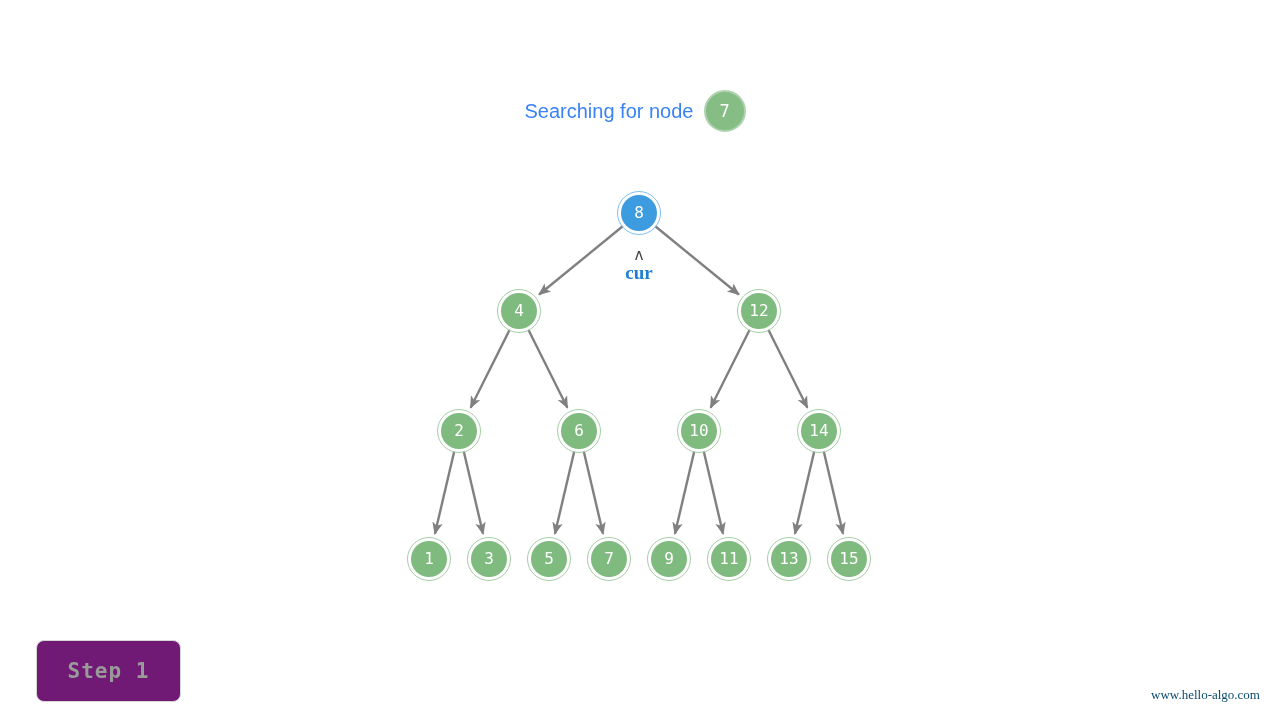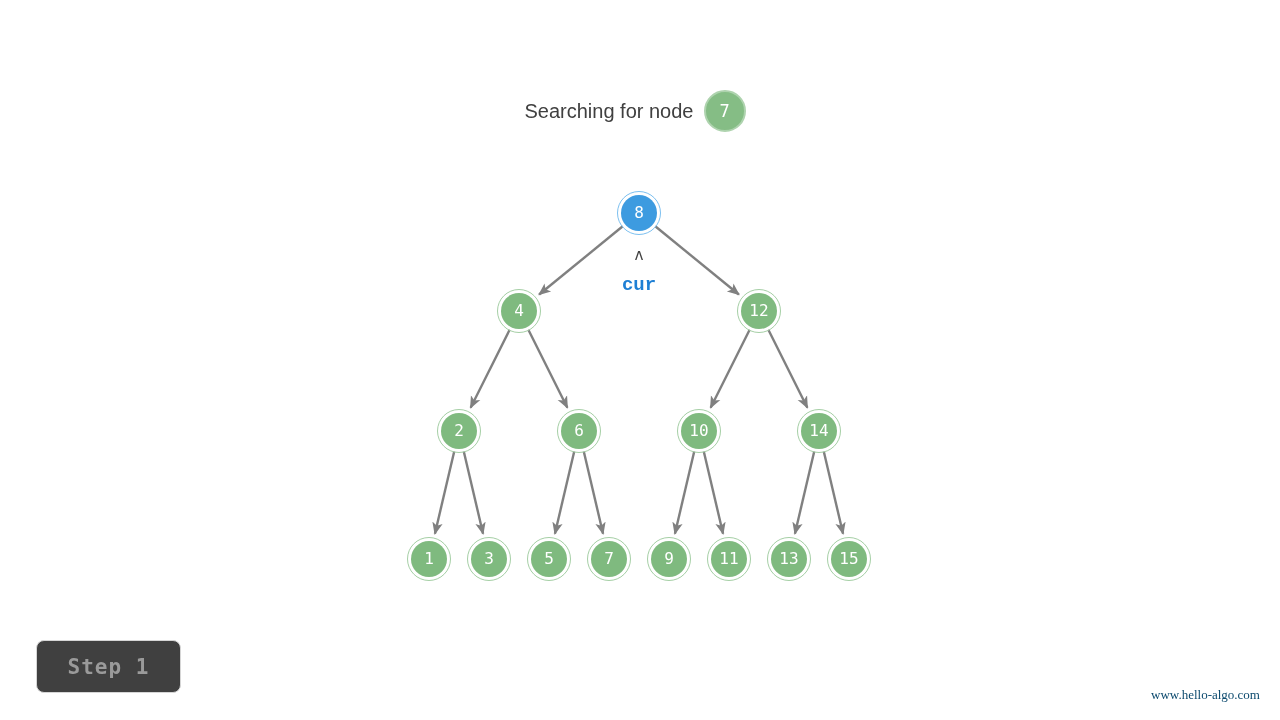--- a/index.html
+++ b/index.html
@@ -23,21 +23,21 @@
     top: 94px;
     width: 1280px;
     height: 34px;
     display: flex;
     align-items: center;
     justify-content: center;
     white-space: nowrap;
   }
   .title-text {
     font-size: 20px;
-    color: #404040;
+    color: #3b82f6;
     font-family: "Liberation Sans", sans-serif;
     line-height: 34px;
   }
   .title-node {
     display: inline-flex;
     align-items: center;
     justify-content: center;
     width: 42px;
     height: 42px;
     margin: 0 10px;
@@ -121,38 +121,38 @@
     margin-left: -60px;
   }
   #cur-caret {
     font-family: "DejaVu Sans Mono", monospace;
     font-size: 15px;
     color: #444444;
     line-height: 14px;
     height: 14px;
   }
   #cur-label {
-    font-family: Liberation Mono, monospace;
+    font-family: Liberation Serif, serif;
     font-size: 19px;
     font-weight: bold;
     color: #1e7fd4;
     line-height: 22px;
-    margin-top: 12px;
+    margin-top: 0;
   }
 
   
   #step-badge {
     position: absolute;
     left: 36px;
     top: 640px;
     width: 145px;
-    height: 53px;
+    height: 62px;
     border: 1px solid #d6d6d6;
     border-radius: 8px;
-    background: #404040;
+    background: #701a75;
     display: flex;
     align-items: center;
     justify-content: center;
     font-family: "DejaVu Sans Mono", monospace;
     font-size: 21px;
     font-weight: bold;
     color: #9a9a9a;
     letter-spacing: 1px;
     box-sizing: border-box;
   }

